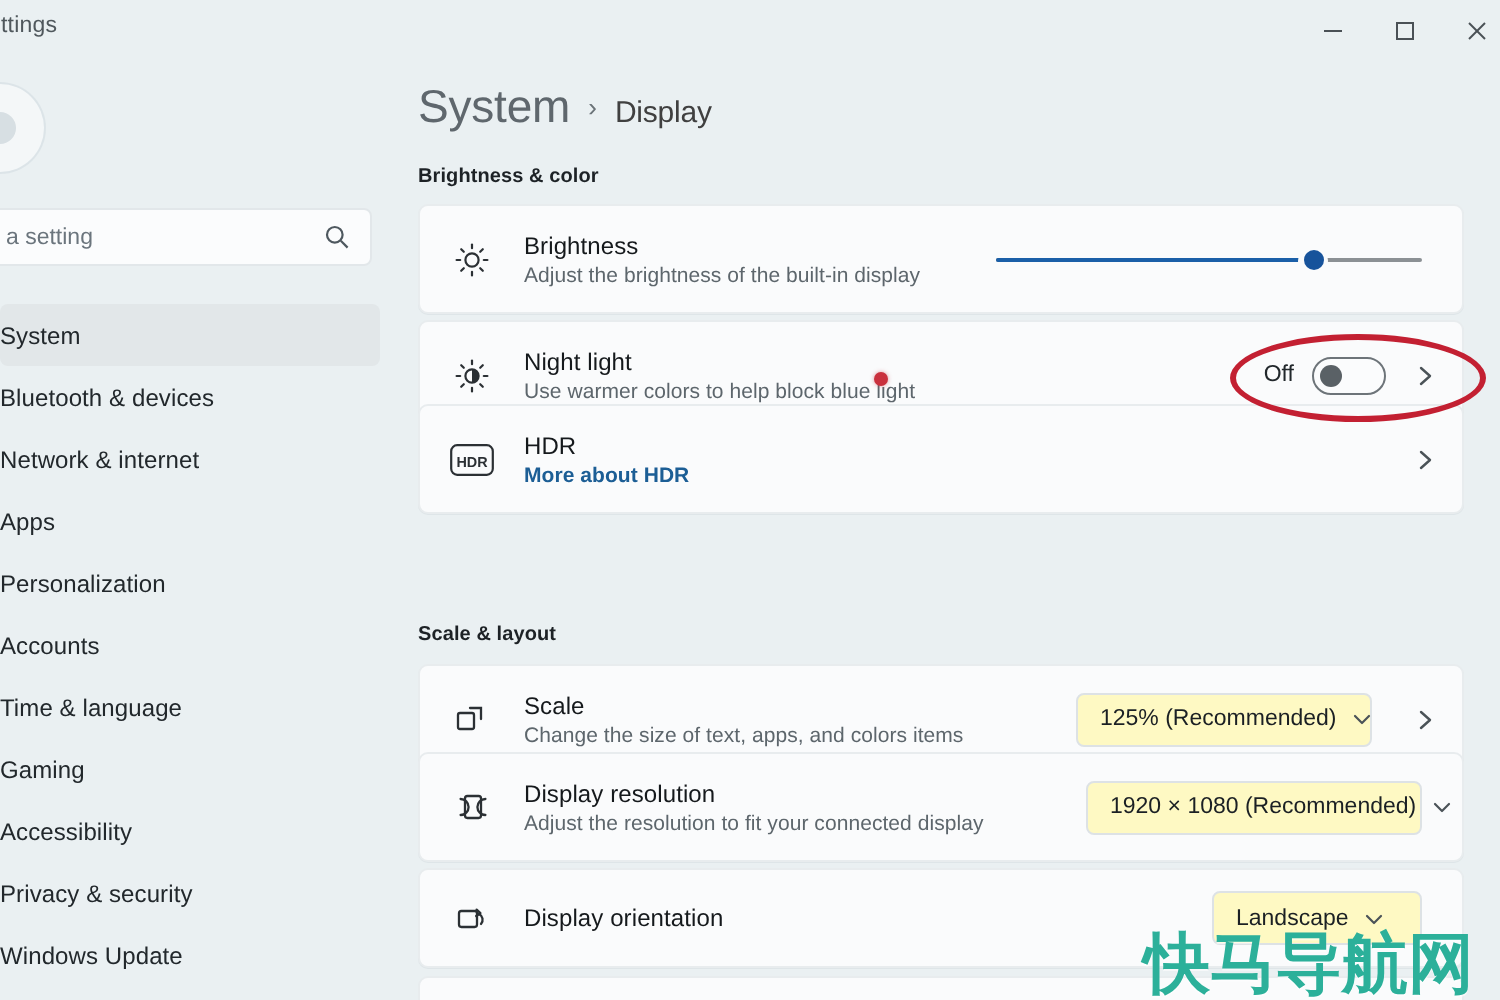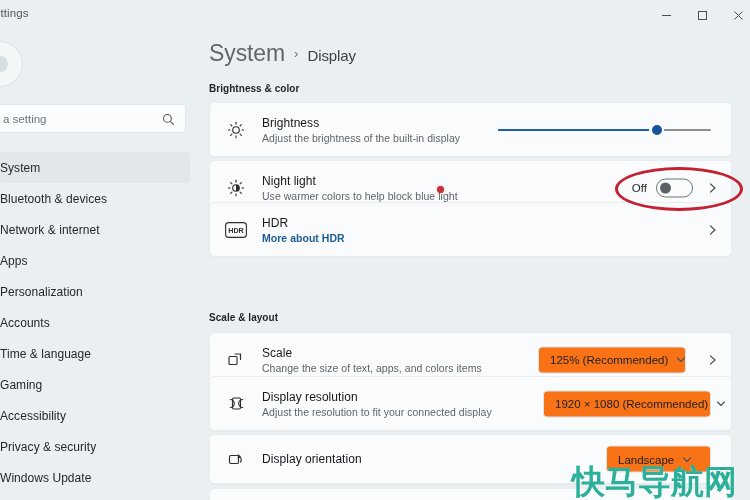--- a/index.html
+++ b/index.html
@@ -312,21 +312,21 @@
     box-shadow: 0 0 2px rgba(201,48,61,0.5);
     z-index: 40;
   }
 
   
   .dropdown {
     position: absolute;
     top: 50%;
     transform: translateY(-50%);
     height: 27px;
-    background: #f97316;
+    background: #fef9c3;
     border: 1px solid #dde2e5;
     border-radius: 4px;
     display: flex;
     align-items: center;
     padding: 0 8px 0 11px;
     gap: 8px;
   }
   .dropdown-value {
     font-size: 11.5px;
     color: #1b2024;

